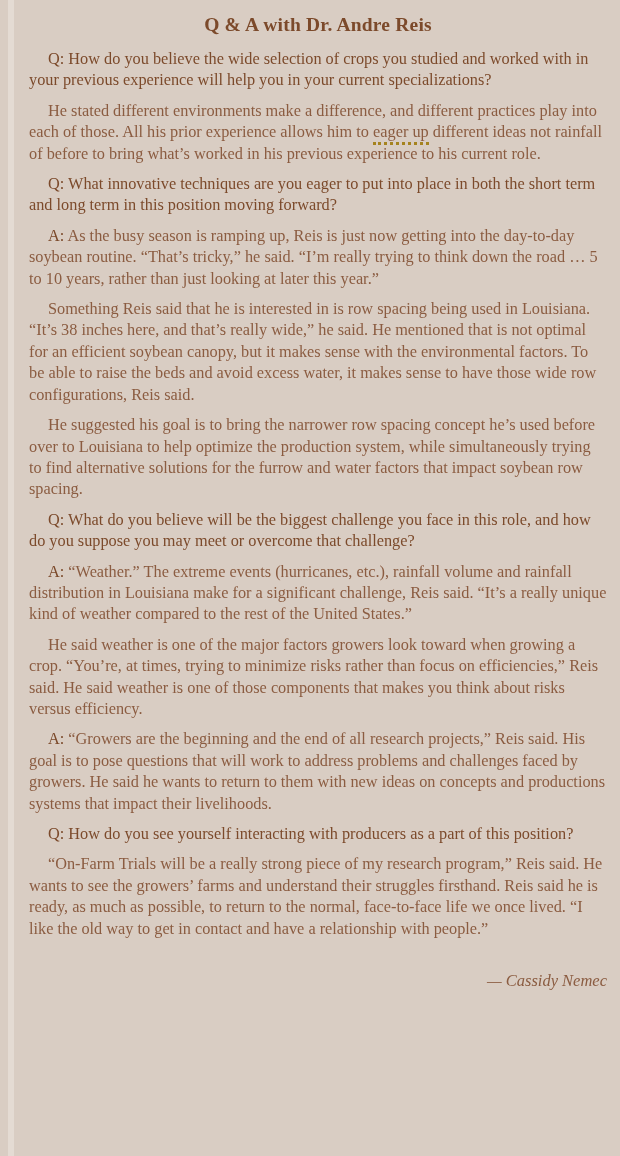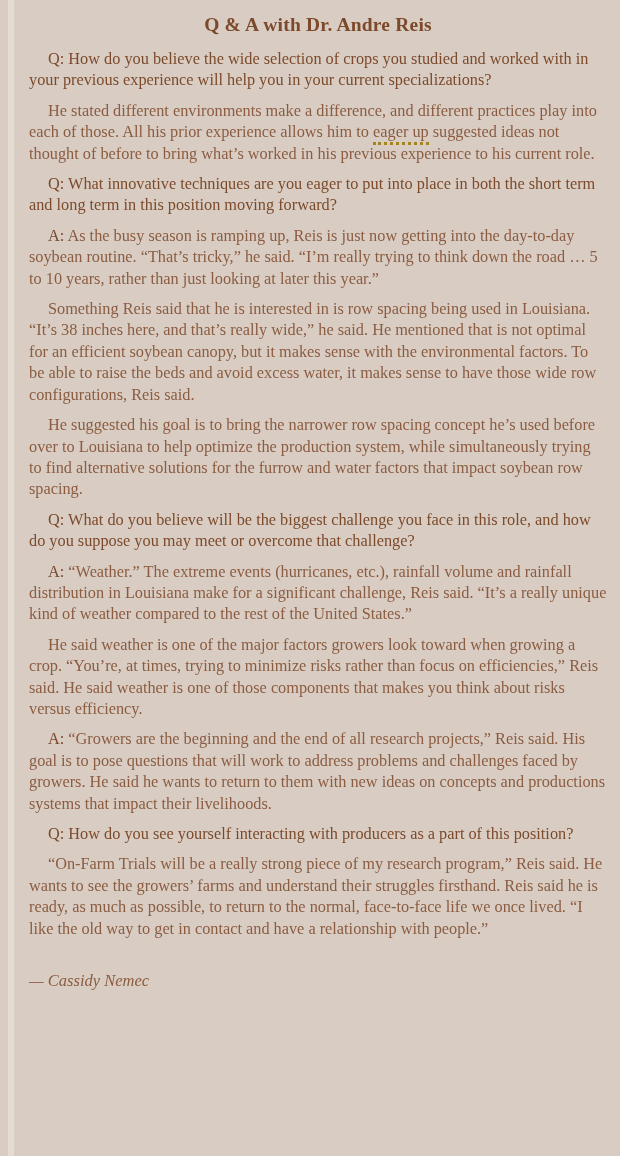--- a/index.html
+++ b/index.html
@@ -49,34 +49,35 @@
     font-weight: 400;
     color: #7c4a2b;
   }
   .proof-underline {
     border-bottom: 3px dotted #a5831e;
     padding-bottom: 1px;
     cursor: pointer;
   }
   .byline {
     margin-top: 32px;
+    text-align: right;
     font-style: italic;
     font-size: 16.5px;
     color: #8b5c41;
   }
 </style>
 </head>
 <body>
 
 <div class="page">
   <div class="edge-strip"></div>
   <h1 class="title">Q &amp; A with Dr. Andre Reis</h1>
   <div>
       <p class="para question"><span class="bold">Q: How do you believe the wide selection of crops you studied and worked with in your previous experience will help you in your current specializations?</span></p>
-      <p class="para body"><span>He stated different environments make a difference, and different practices play into each of those. All his prior experience allows him to </span><span class="proof-underline">eager up</span><span> suggested ideas not thought of before to bring what’s worked in his previous experience to his current role.</span></p>
+      <p class="para body"><span>He stated different environments make a difference, and different practices play into each of those. All his prior experience allows him to </span><span class="proof-underline">eager up</span><span> different ideas not rainfall of before to bring what’s worked in his previous experience to his current role.</span></p>
       <p class="para question"><span class="bold">Q: What innovative techniques are you eager to put into place in both the short term and long term in this position moving forward?</span></p>
       <p class="para answer"><span class="bold">A:</span><span> As the busy season is ramping up, Reis is just now getting into the day-to-day soybean routine. “That’s tricky,” he said. “I’m really trying to think down the road … 5 to 10 years, rather than just looking at later this year.”</span></p>
       <p class="para body"><span>Something Reis said that he is interested in is row spacing being used in Louisiana. “It’s 38 inches here, and that’s really wide,” he said. He mentioned that is not optimal for an efficient soybean canopy, but it makes sense with the environmental factors. To be able to raise the beds and avoid excess water, it makes sense to have those wide row configurations, Reis said.</span></p>
       <p class="para body"><span>He suggested his goal is to bring the narrower row spacing concept he’s used before over to Louisiana to help optimize the production system, while simultaneously trying to find alternative solutions for the furrow and water factors that impact soybean row spacing.</span></p>
       <p class="para question"><span class="bold">Q: What do you believe will be the biggest challenge you face in this role, and how do you suppose you may meet or overcome that challenge?</span></p>
       <p class="para answer"><span class="bold">A:</span><span> “Weather.” The extreme events (hurricanes, etc.), rainfall volume and rainfall distribution in Louisiana make for a significant challenge, Reis said. “It’s a really unique kind of weather compared to the rest of the United States.”</span></p>
       <p class="para body"><span>He said weather is one of the major factors growers look toward when growing a crop. “You’re, at times, trying to minimize risks rather than focus on efficiencies,” Reis said. He said weather is one of those components that makes you think about risks versus efficiency.</span></p>
       <p class="para answer"><span class="bold">A:</span><span> “Growers are the beginning and the end of all research projects,” Reis said. His goal is to pose questions that will work to address problems and challenges faced by growers. He said he wants to return to them with new ideas on concepts and productions systems that impact their livelihoods.</span></p>
       <p class="para question"><span class="bold">Q: How do you see yourself interacting with producers as a part of this position?</span></p>
       <p class="para body"><span>“On-Farm Trials will be a really strong piece of my research program,” Reis said. He wants to see the growers’ farms and understand their struggles firsthand. Reis said he is ready, as much as possible, to return to the normal, face-to-face life we once lived. “I like the old way to get in contact and have a relationship with people.”</span></p>

